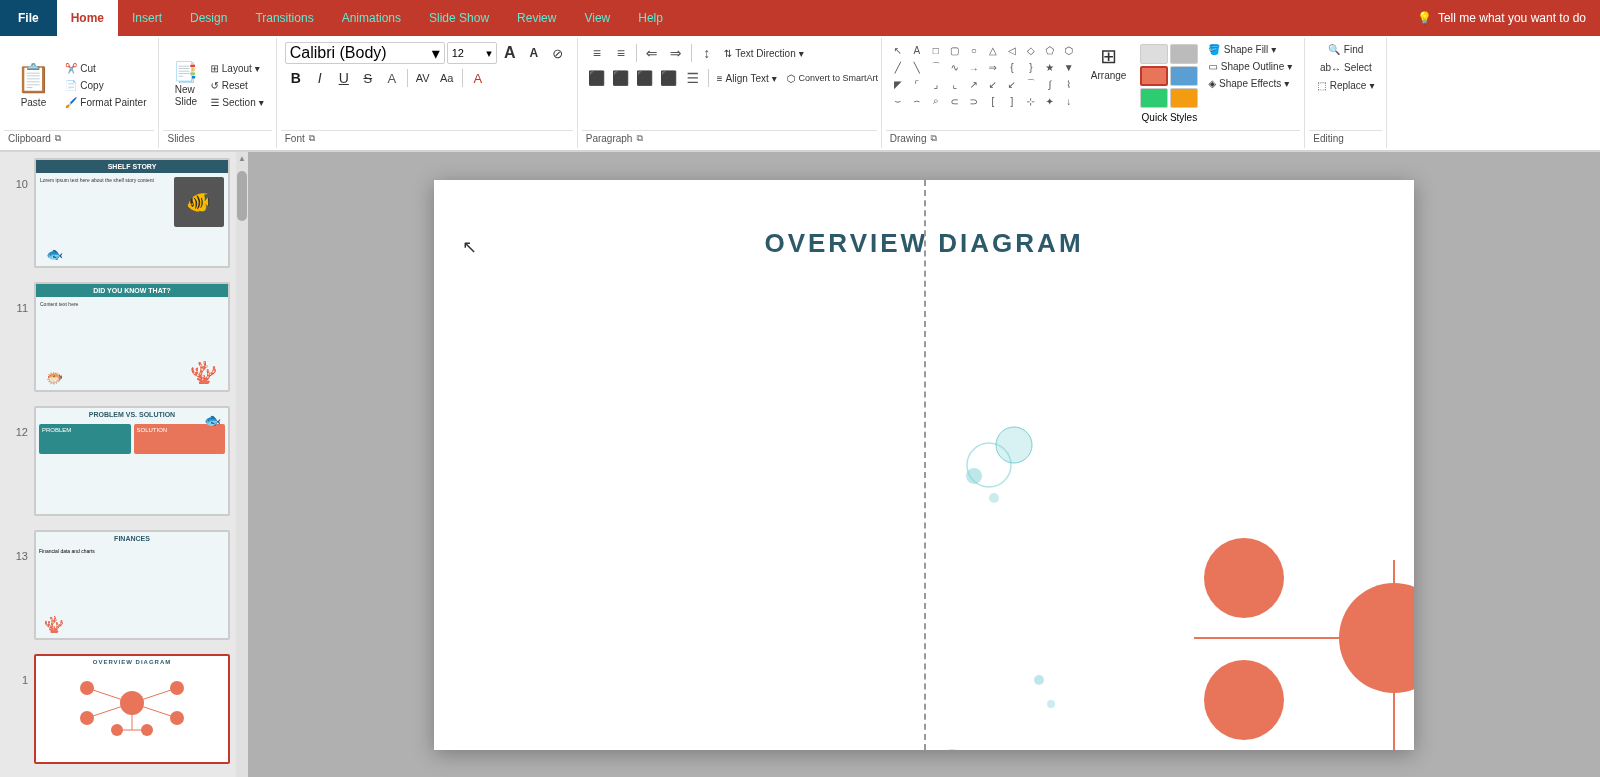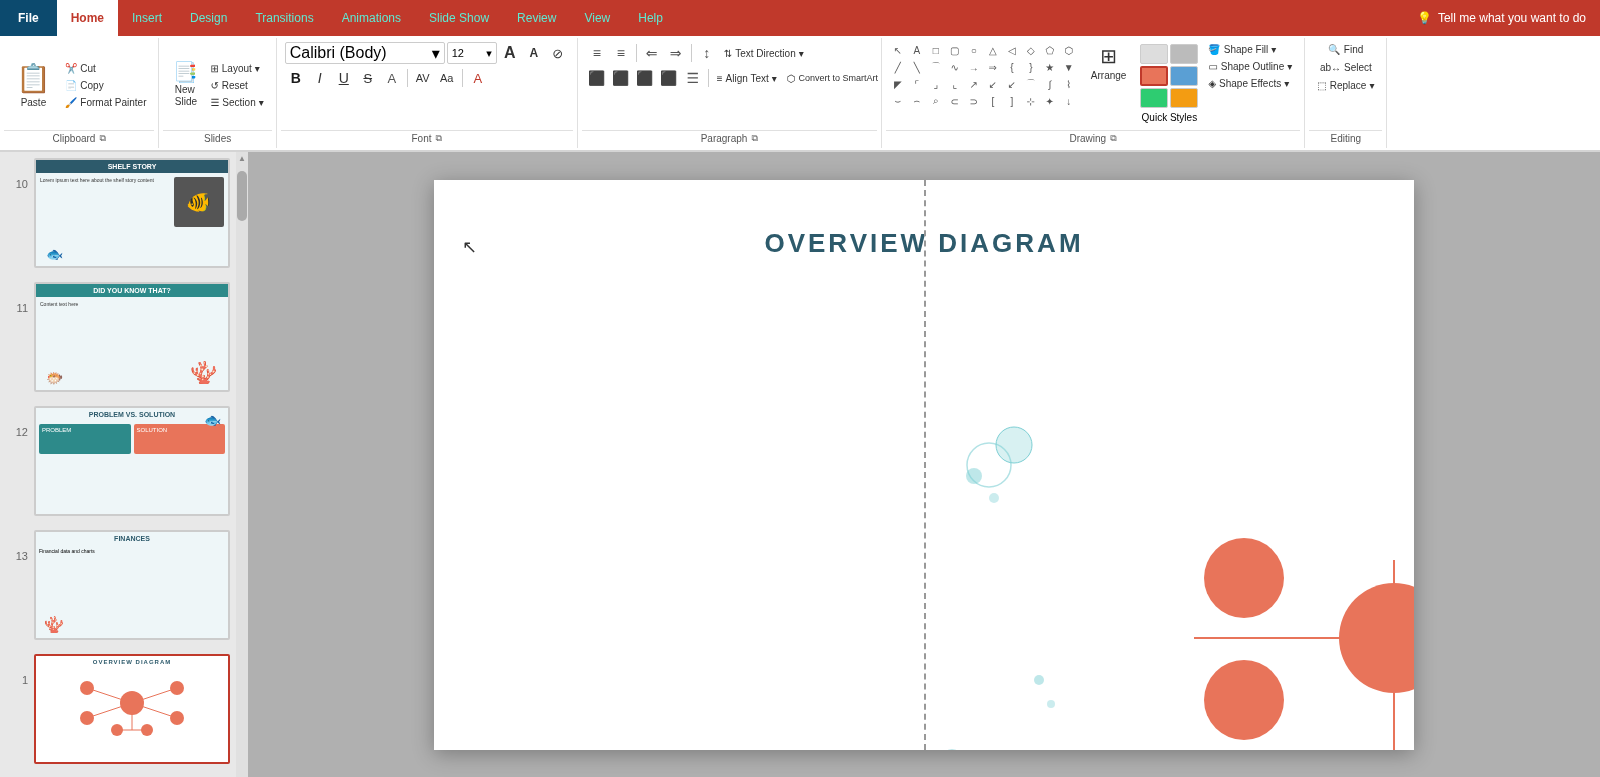--- a/index.html
+++ b/index.html
@@ -63,21 +63,20 @@
 
     .ribbon-group-label {
       text-align: center;
       font-size: 10px;
       color: #555;
       padding: 2px 4px;
       border-top: 1px solid #e0e0e0;
       margin-top: auto;
       display: flex;
       align-items: center;
-      justify-content: center;
       gap: 4px;
     }
 
     .ribbon-btn {
       display: flex;
       flex-direction: column;
       align-items: center;
       justify-content: center;
       padding: 3px 6px;
       cursor: pointer;

